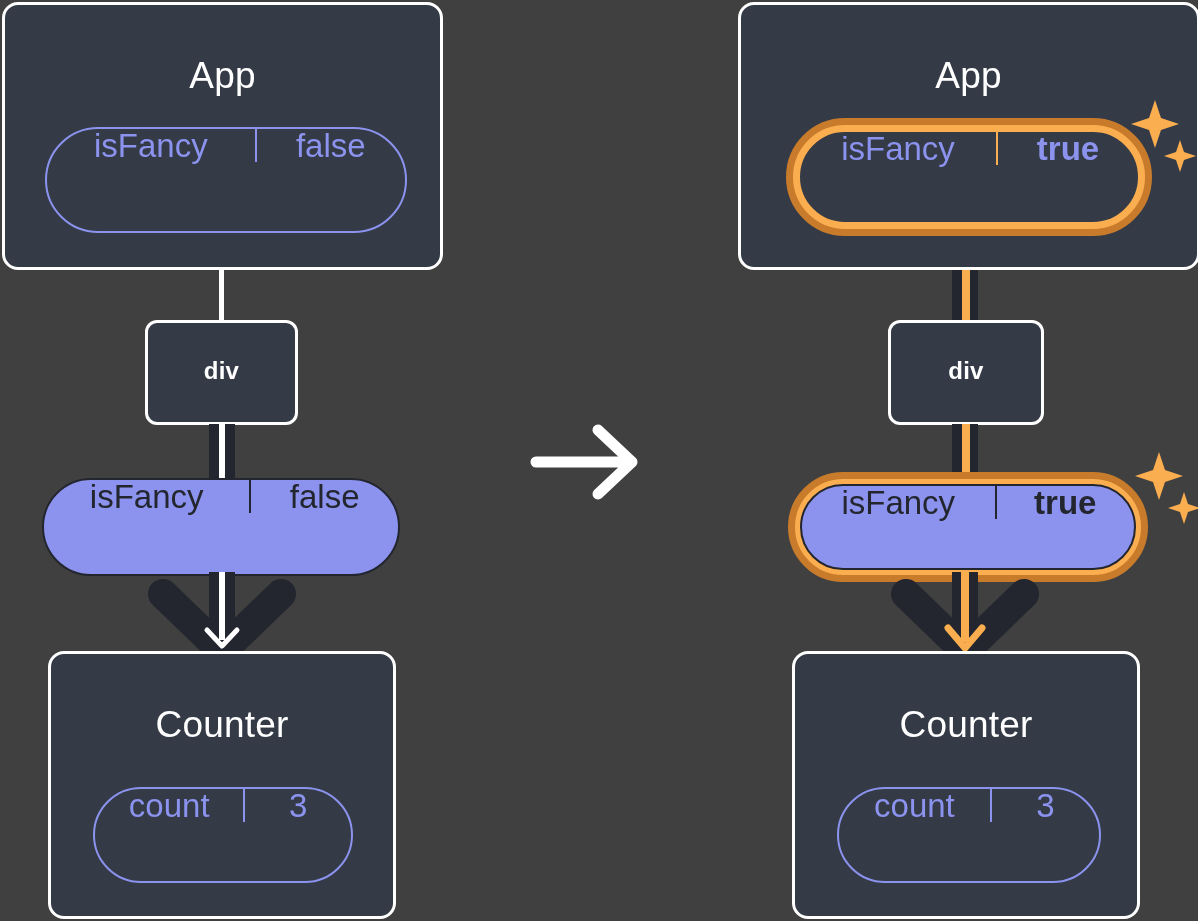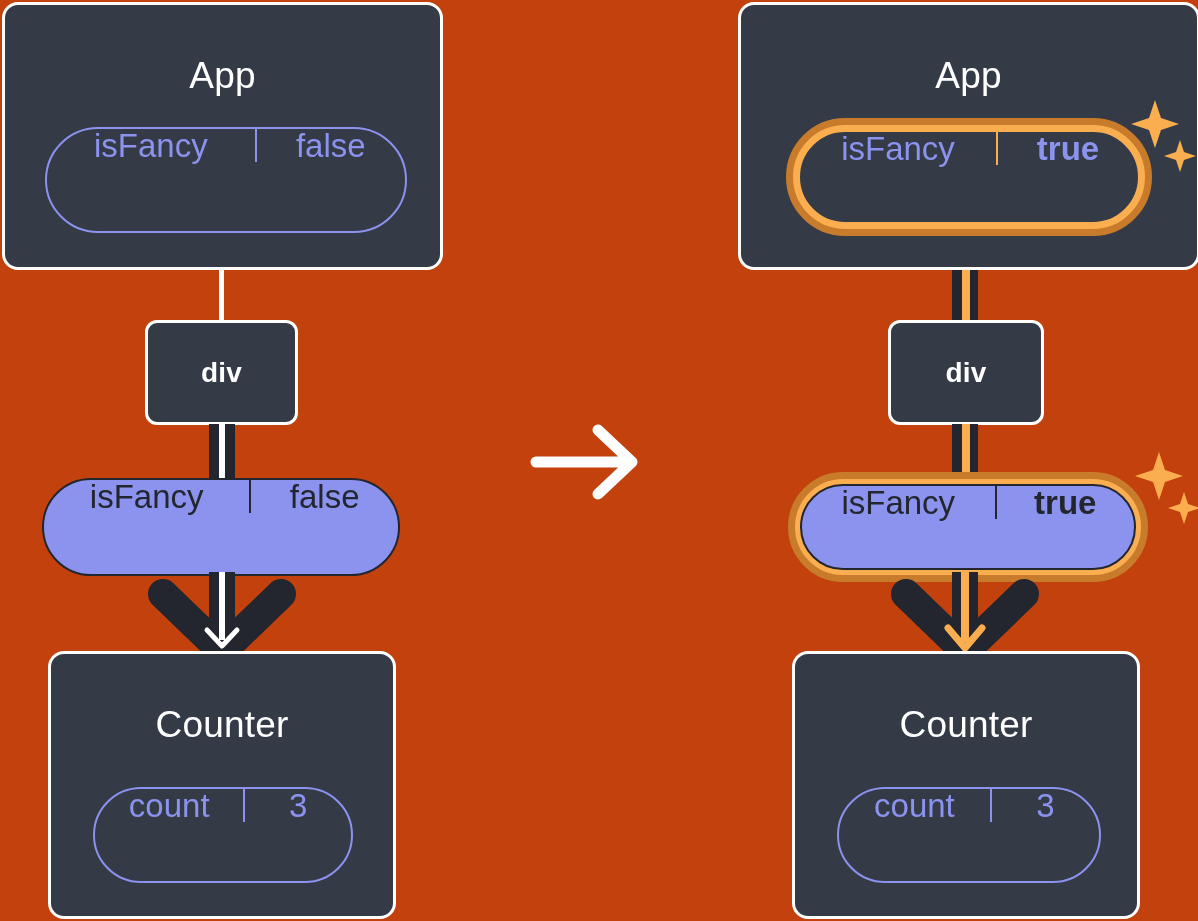--- a/index.html
+++ b/index.html
@@ -10,21 +10,21 @@
   body {
     width: 1198px;
     height: 921px;
     font-family: "Liberation Sans", sans-serif;
     overflow: hidden;
   }
   #stage {
     position: relative;
     width: 1198px;
     height: 921px;
-    background: #c2410c;
+    background: #404040;
   }
 
   
   .node-box {
     position: absolute;
     box-sizing: border-box;
     background: #343a46;
     border: 3px solid #ffffff;
     border-radius: 16px;
   }
@@ -32,21 +32,21 @@
     position: absolute;
     left: 0;
     right: 0;
     text-align: center;
     color: #ffffff;
     font-size: 37px;
     font-weight: 400;
     letter-spacing: 0.2px;
   }
   .node-title.small {
-    font-size: 28px;
+    font-size: 24px;
     font-weight: 700;
   }
 
   
   .pill {
     position: absolute;
     box-sizing: border-box;
     display: flex;
     align-items: flex-start;
     border-radius: 999px;

